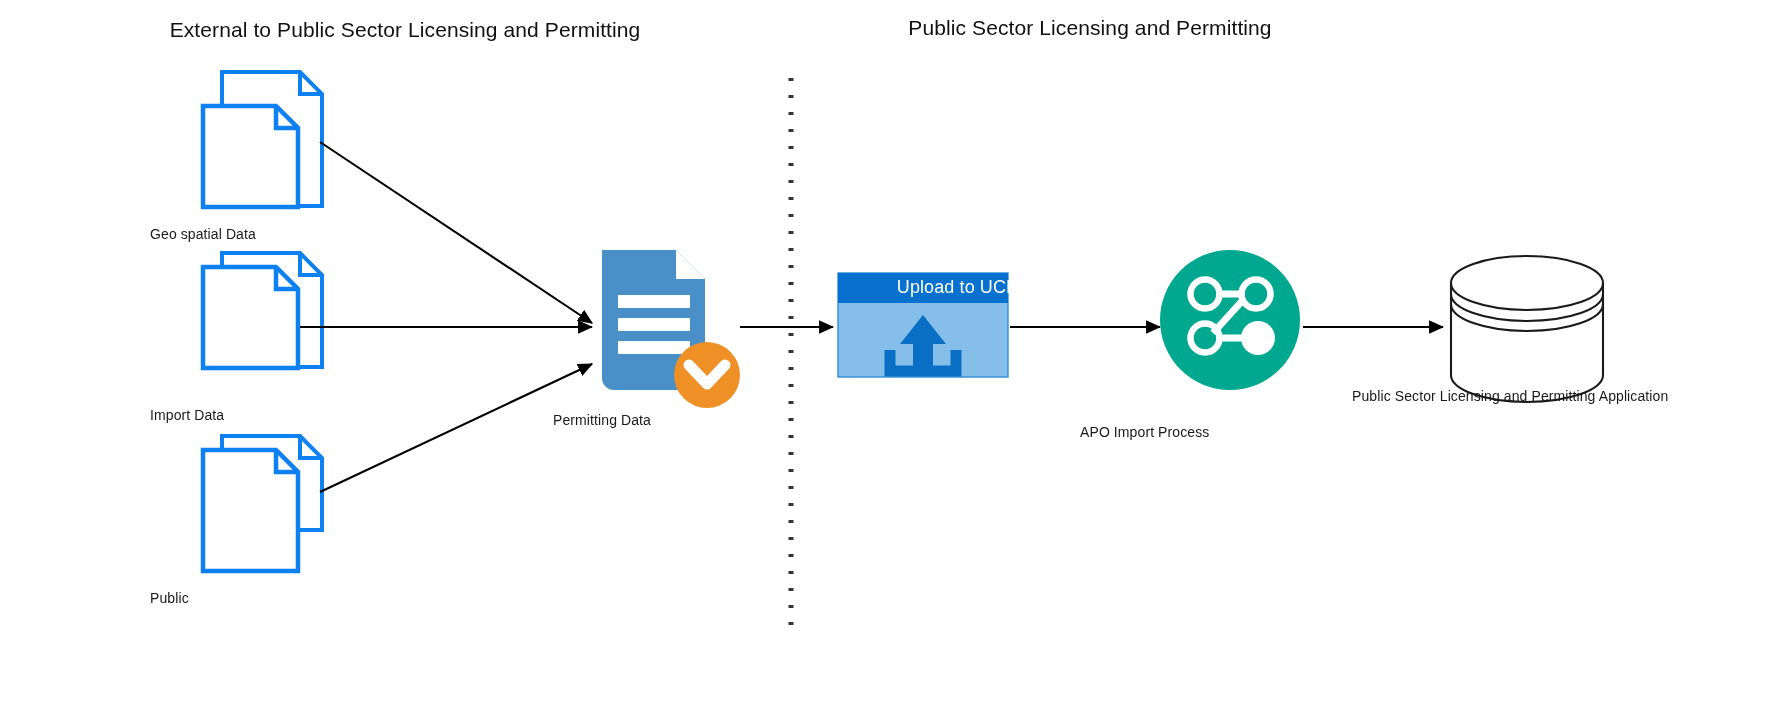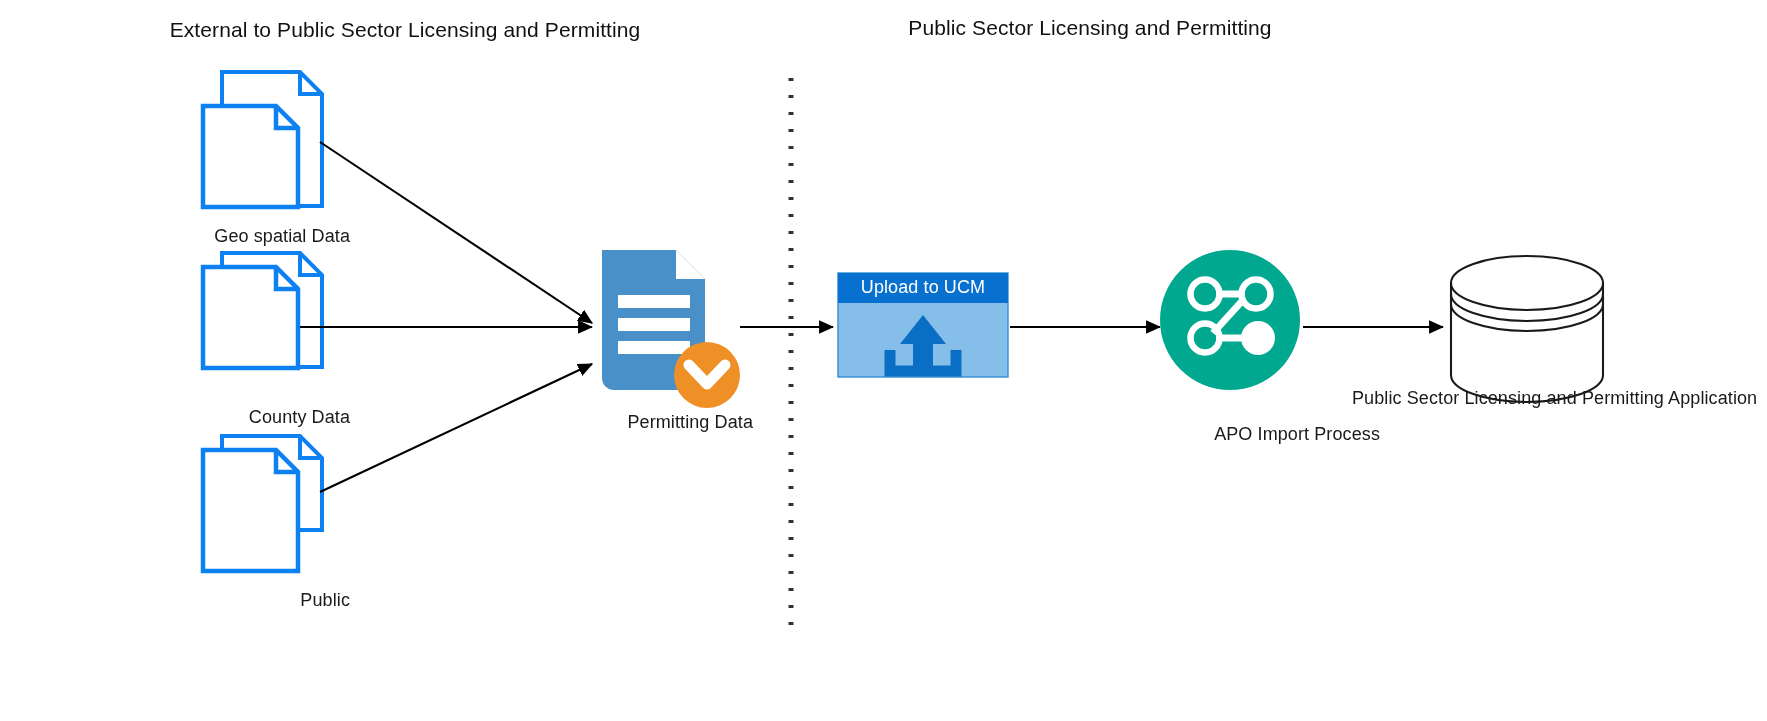--- a/index.html
+++ b/index.html
@@ -28,24 +28,24 @@
   .hdr {
     position: absolute;
     font-size: 21px;
     color: #111111;
     white-space: nowrap;
     text-align: center;
     letter-spacing: 0.1px;
   }
   .node-label {
     position: absolute;
-    font-size: 18px;
+    font-size: 14px;
     color: #1a1a1a;
     white-space: nowrap;
-    text-align: right;
+    text-align: left;
     letter-spacing: 0.1px;
   }
   .ucm-title {
     position: absolute;
     font-size: 18px;
     color: #ffffff;
     white-space: nowrap;
     text-align: center;
     letter-spacing: 0.1px;
   }
@@ -155,25 +155,25 @@
     <g>
       <path d="M 1451 283 L 1451 375 A 76 27 0 0 0 1603 375 L 1603 283 Z" fill="#ffffff" stroke="#1a1a1a" stroke-width="2.1"></path>
       <ellipse cx="1527" cy="283" rx="76" ry="27" fill="#ffffff" stroke="#1a1a1a" stroke-width="2.1"></ellipse>
       <path d="M 1451 294 A 76 27 0 0 0 1603 294" fill="none" stroke="#1a1a1a" stroke-width="2.1"></path>
       <path d="M 1451 304 A 76 27 0 0 0 1603 304" fill="none" stroke="#1a1a1a" stroke-width="2.1"></path>
     </g>
   </svg>
 
   <div class="node-label" style="left:150px; top:226px; width:200px;">Geo spatial Data</div>
 
-  <div class="node-label" style="left:150px; top:407px; width:200px;">County Data</div>
+  <div class="node-label" style="left:150px; top:407px; width:200px;">Import Data</div>
 
   <div class="node-label" style="left:150px; top:590px; width:200px;">Public</div>
 
   <div class="node-label" style="left:553px; top:412px; width:200px;">Permitting Data</div>
 
-  <div class="ucm-title" style="left:838px; top:277px; width:170px;">Upload to UCM</div>
+  <div class="ucm-title" style="left:838px; top:277px; width:170px;padding-left:36px;">Upload to UCM</div>
 
   <div class="node-label" style="left:1080px; top:404px; width:300px;margin-top:20px;">APO Import Process</div>
 
   <div class="node-label" style="left:1352px; top:388px; width:350px;">Public Sector Licensing and Permitting Application</div>
 
 </div>
 
 </body></html>

